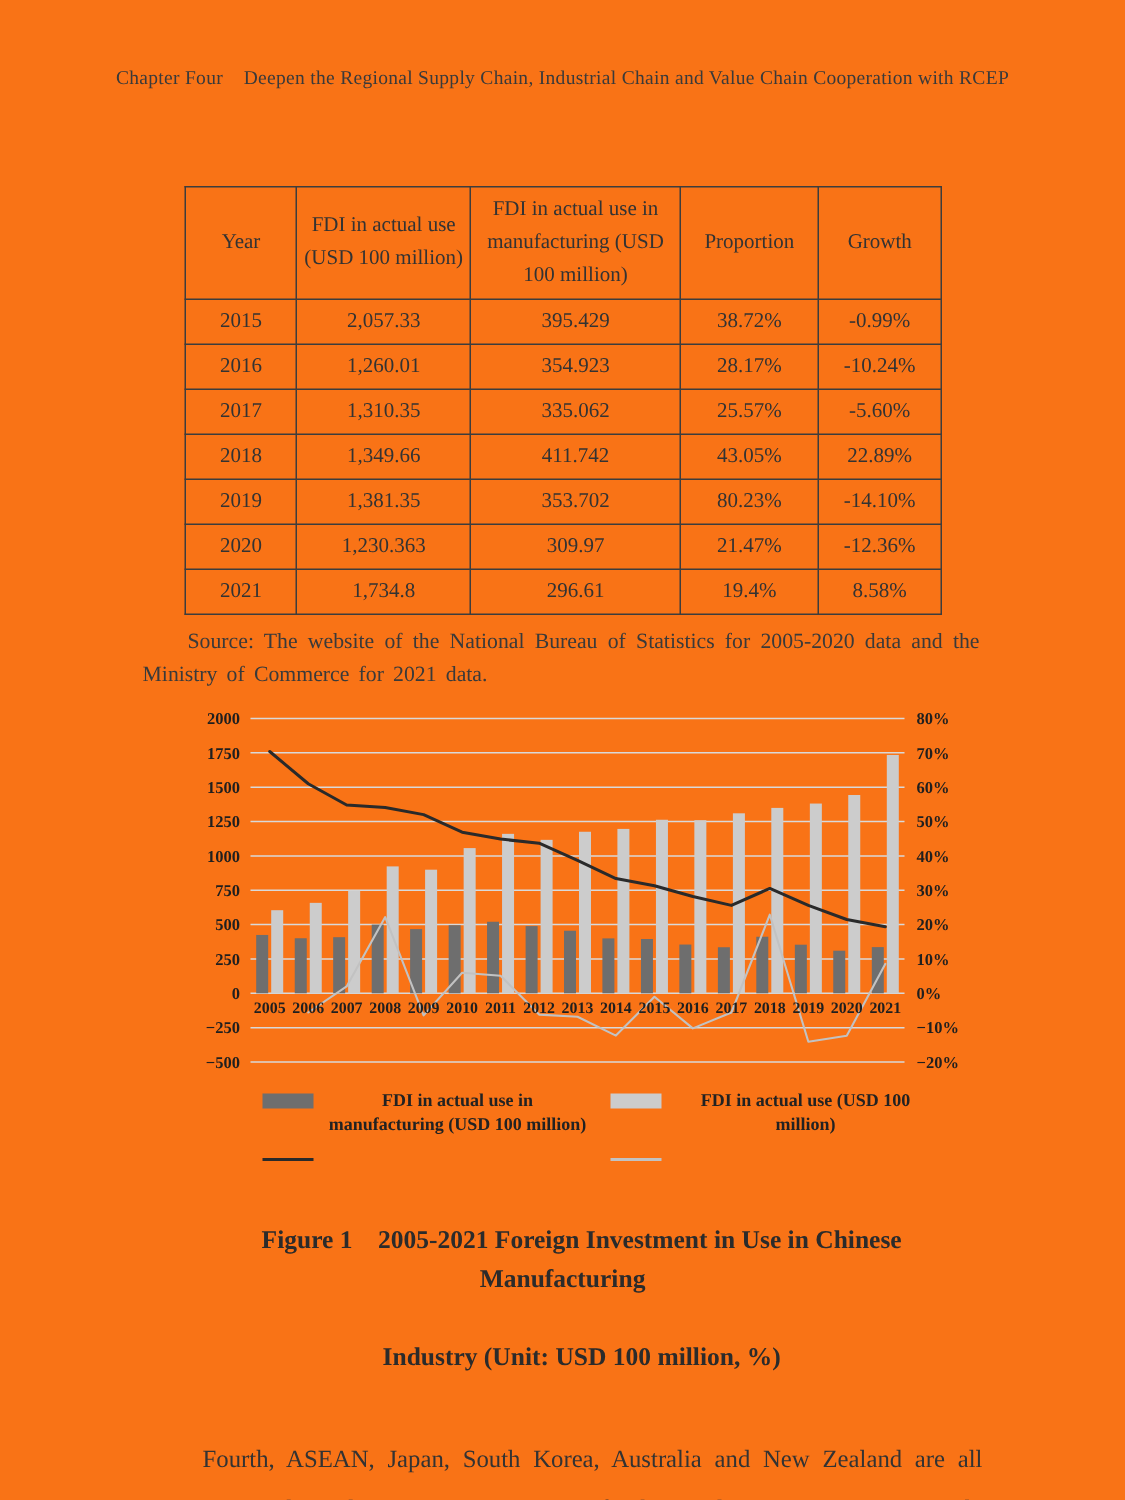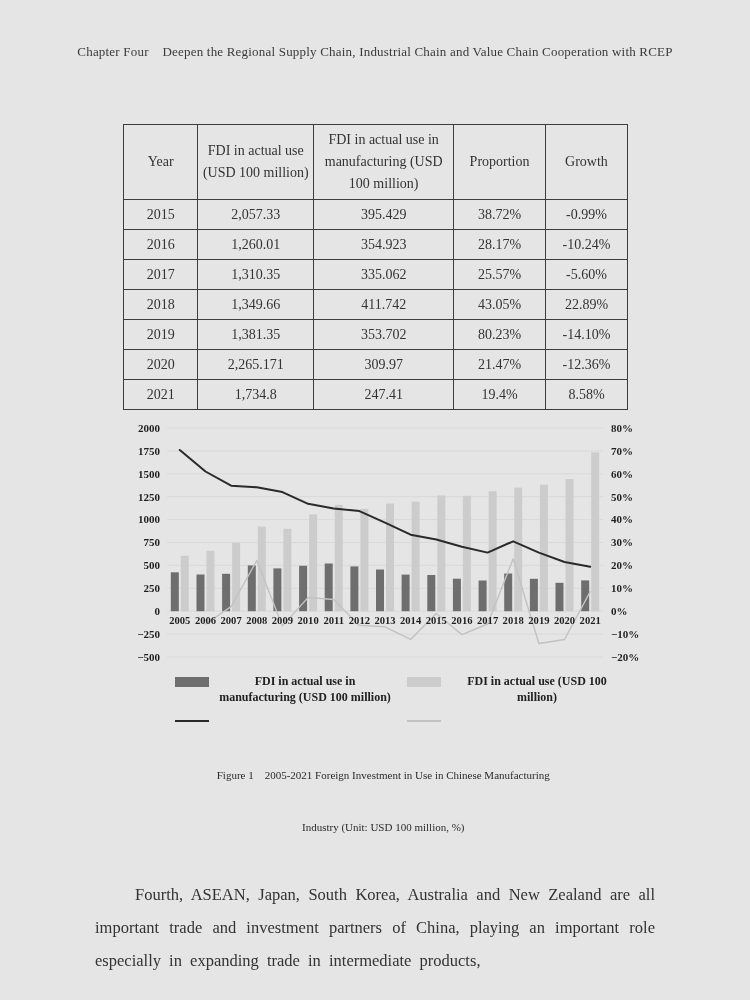--- a/index.html
+++ b/index.html
@@ -1,17 +1,17 @@
 <!DOCTYPE html>
 <html><head>
 <meta charset="utf-8">
 <style>
   html,body{margin:0;padding:0;background:#ffffff;}
   .page{
-    width:750px;height:1000px;margin:0 auto;background:#e5e5e5;
+    width:750px;height:1000px;margin:0 auto;background:#f97316;
     font-family:"Liberation Serif", serif;color:#2e2e2e;overflow:hidden;position:relative;
   }
   .content{width:560px;margin:0 auto;}
   .running-header{
     margin-top:44px;text-align:center;font-size:13px;letter-spacing:.2px;
     color:#3a3a3a;white-space:pre-wrap;
   }
   table.data-table{
     border-collapse:collapse;margin:64px 0 0 28px;table-layout:fixed;width:505px;
     font-size:14px;color:#333;
@@ -31,21 +31,21 @@
   .legend{
     display:grid;grid-template-columns:218px 218px;column-gap:14px;row-gap:8px;
     margin:4px 0 0 62px;
   }
   .legend-item{display:flex;align-items:flex-start;font-size:12px;line-height:1.3;
     font-weight:600;color:#222;}
   .swatch{flex:0 0 34px;margin-right:8px;display:inline-block;}
   .swatch-bar{height:10px;margin-top:3px;}
   .swatch-line{height:2px;margin-top:7px;}
   .figure-caption{
-    margin-top:14px;text-align:center;font-weight:normal;font-size:11px;
+    margin-top:14px;text-align:center;font-weight:bold;font-size:17px;
     line-height:26px;color:#2b2b2b;white-space:pre-wrap;
   }
   .body-text{
     margin:12px 0 0 0;font-size:16.5px;line-height:33px;text-align:justify;
     text-indent:40px;word-spacing:4px;color:#333;
   }
   svg text{font-family:"Liberation Serif", serif;font-weight:bold;fill:#1f1f1f;}
 </style>
 </head>
 <body>
@@ -102,35 +102,36 @@
           </tr>
           <tr>
             <td>2019</td>
             <td>1,381.35</td>
             <td>353.702</td>
             <td>80.23%</td>
             <td>-14.10%</td>
           </tr>
           <tr>
             <td>2020</td>
-            <td>2,265.171</td>
+            <td>1,230.363</td>
             <td>309.97</td>
             <td>21.47%</td>
             <td>-12.36%</td>
           </tr>
           <tr>
             <td>2021</td>
             <td>1,734.8</td>
-            <td>247.41</td>
+            <td>296.61</td>
             <td>19.4%</td>
             <td>8.58%</td>
           </tr>
         </tbody>
     </table>
 
+    <p class="source-note">Source: The website of the National Bureau of Statistics for 2005-2020 data and the Ministry of Commerce for 2021 data.</p>
 
     <div class="chart-block">
       <svg id="chart-svg" width="522" height="246" viewBox="0 0 522 246">
           <line x1="44" x2="480" y1="8.0" y2="8.0" stroke="#d9d9d9" stroke-width="1"></line>
           <text x="37" y="11.8" font-size="11" text-anchor="end">2000</text>
           <text x="488" y="11.8" font-size="11" text-anchor="start">80%</text>
           <line x1="44" x2="480" y1="30.9" y2="30.9" stroke="#d9d9d9" stroke-width="1"></line>
           <text x="37" y="34.699999999999996" font-size="11" text-anchor="end">1750</text>
           <text x="488" y="34.699999999999996" font-size="11" text-anchor="start">70%</text>
           <line x1="44" x2="480" y1="53.8" y2="53.8" stroke="#d9d9d9" stroke-width="1"></line>

